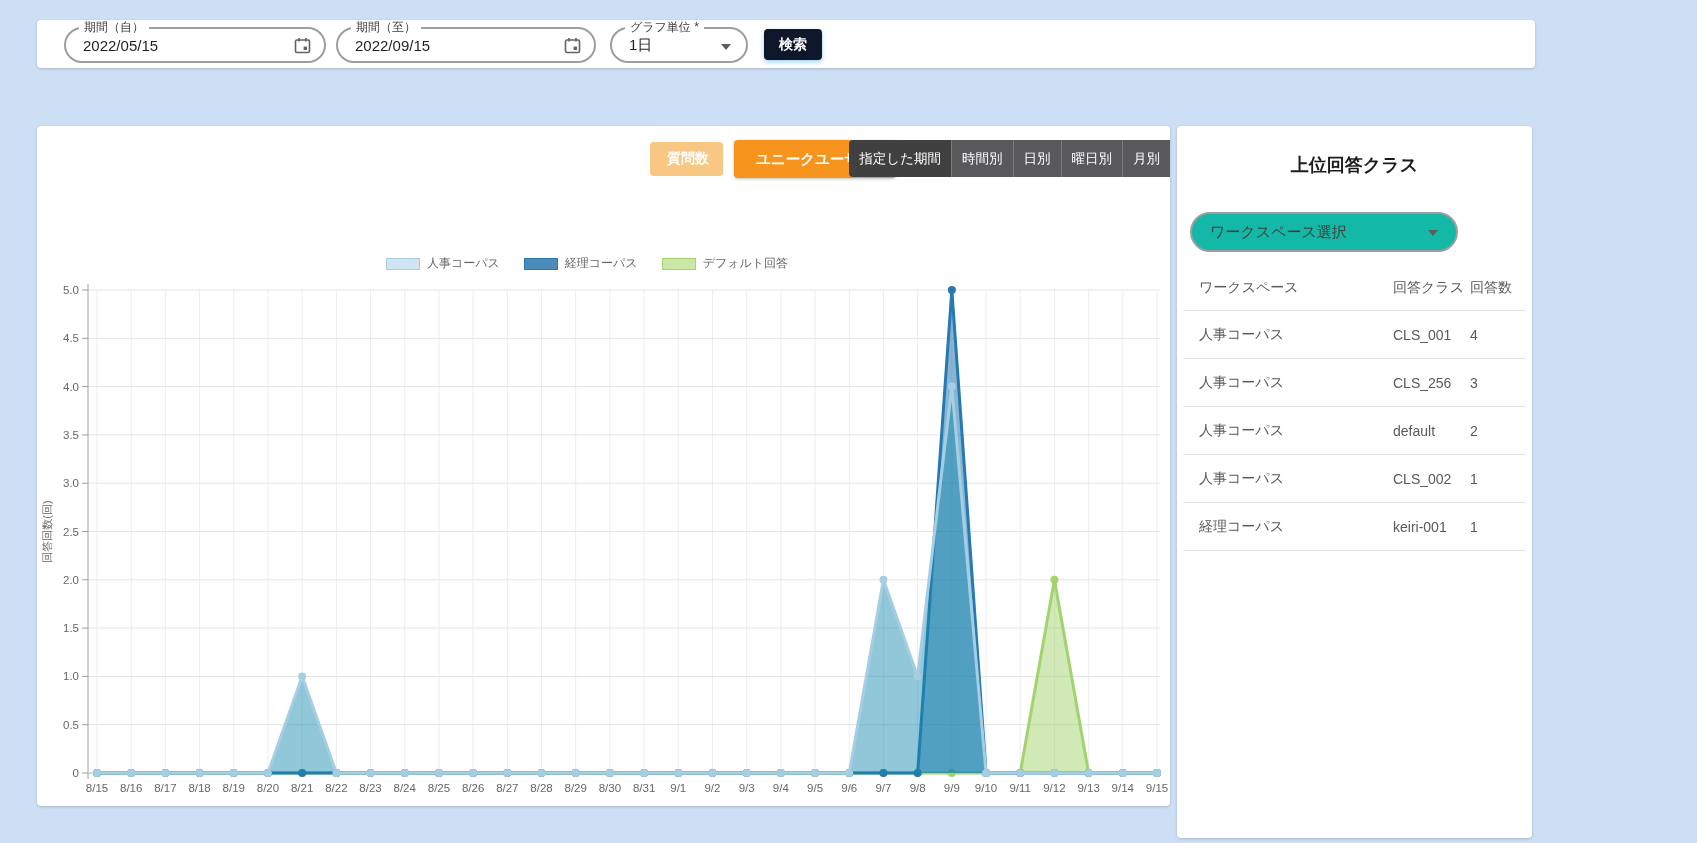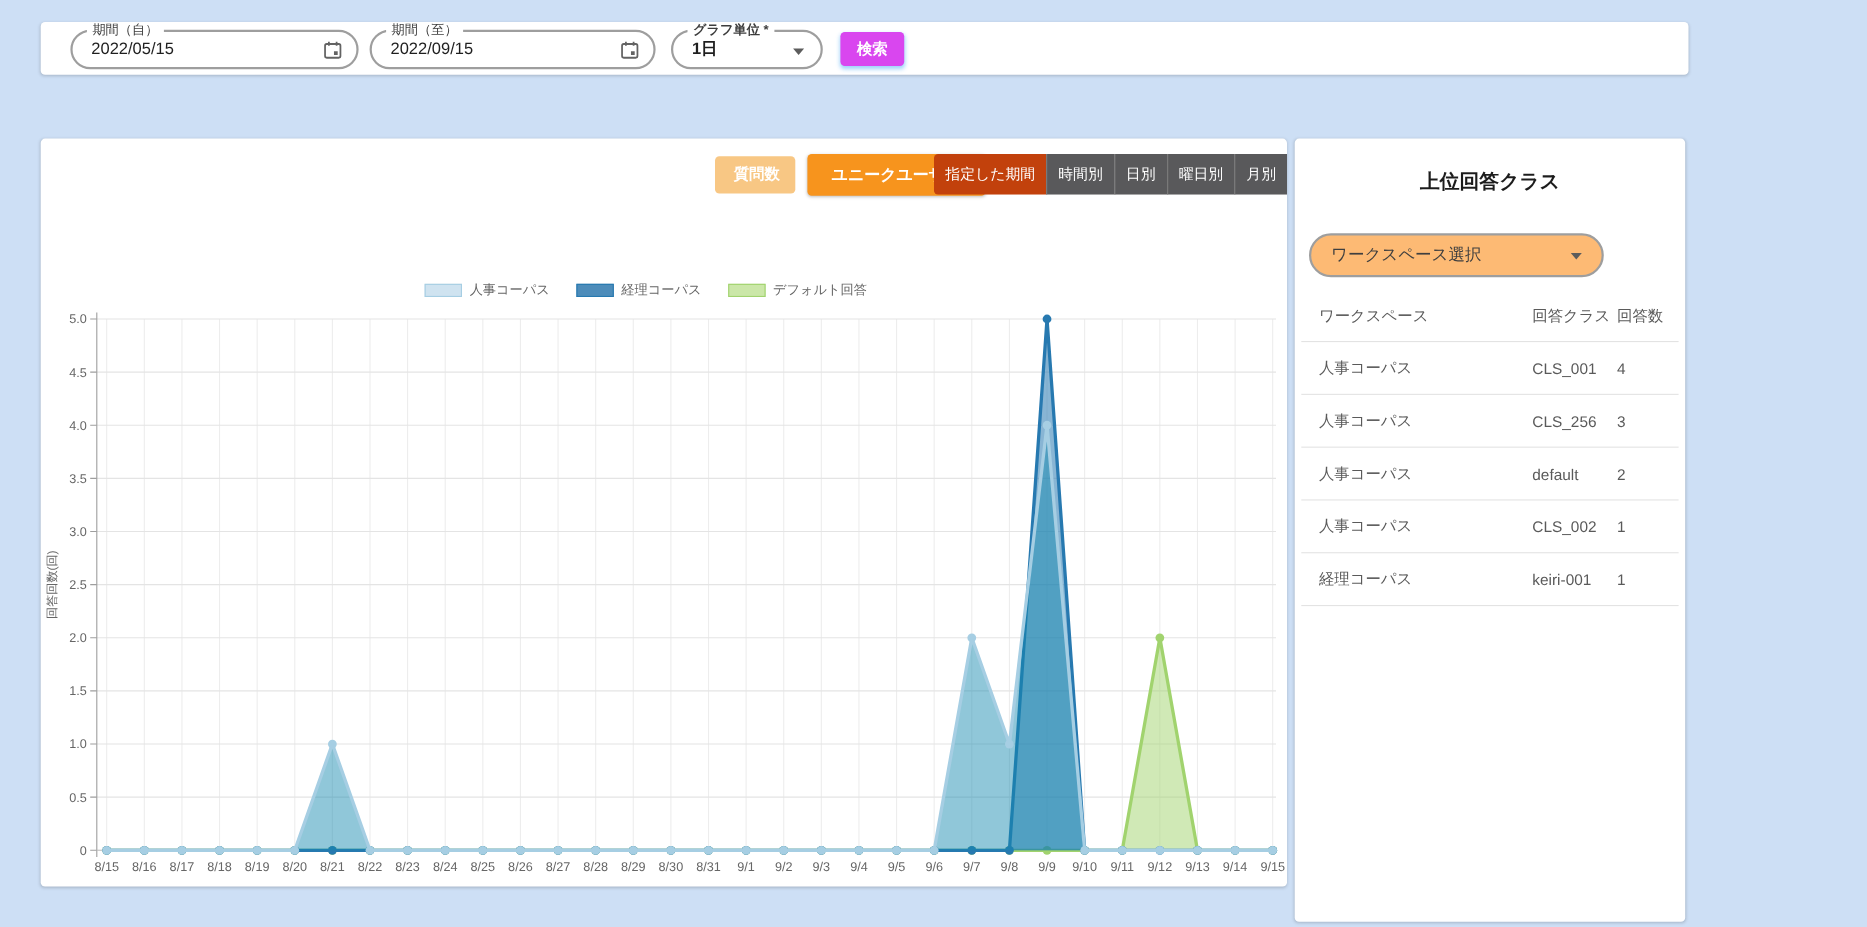--- a/index.html
+++ b/index.html
@@ -11,49 +11,49 @@
   .card{position:absolute;background:#fff;border-radius:4px;box-shadow:0 1px 3px rgba(0,0,0,.18);}
 
   
   .topbar{left:37px;top:20px;width:1498px;height:48px;}
   .field{position:absolute;top:7px;height:36px;border:2px solid #9e9e9e;border-radius:20px;background:#fff;box-sizing:border-box;}
   .field-label{position:absolute;top:-9px;left:13px;font-size:12px;color:#3d3d3d;background:#fff;padding:0 5px;white-space:nowrap;line-height:14px;}
   .field-value{position:absolute;left:17px;top:50%;transform:translateY(-50%);font-size:15px;color:#1f1f1f;white-space:nowrap;}
   .cal-icon{position:absolute;right:13px;top:8px;width:17px;height:17px;}
   .caret{position:absolute;width:0;height:0;border-left:5px solid transparent;border-right:5px solid transparent;border-top:6px solid #5c5c5c;}
   .field .caret{right:15px;top:15px;}
-  .search-btn{position:absolute;left:727px;top:9px;height:31px;padding:0 15px;background:#d946ef;color:#fff;
+  .search-btn{position:absolute;left:727px;top:9px;height:31px;padding:0 15px;background:#0f172a;color:#fff;
     font-size:14px;font-weight:bold;border:none;border-radius:4px;box-shadow:0 2px 4px rgba(33,150,243,.45);cursor:pointer;
     font-family:inherit;}
 
   
   .chart-card{left:37px;top:126px;width:1133px;height:680px;overflow:hidden;}
   .controls{position:absolute;top:13px;left:0;width:100%;height:40px;}
   .metric-group{position:absolute;left:613px;top:0;display:flex;gap:11px;align-items:center;height:40px;}
   .metric-btn{height:34px;border:none;border-radius:4px;color:#fff;font-size:14px;font-weight:bold;
     padding:0 14px;cursor:pointer;font-family:inherit;white-space:nowrap;}
   .metric-btn.big{height:38px;padding:0 22px;font-size:14.5px;box-shadow:0 1px 3px rgba(0,0,0,.25);}
   .tabstrip{position:absolute;right:0;top:1px;height:37px;display:flex;border-radius:4px 0 0 4px;overflow:hidden;}
   .tab{display:flex;align-items:center;padding:0 10px;background:#59595b;color:#fff;font-size:13.5px;
     border-left:1px solid #7c7c7c;cursor:pointer;white-space:nowrap;}
   .tab:first-child{border-left:none;}
-  .tab.active{background:#c2410c;}
+  .tab.active{background:#404040;}
   .chart-title{position:absolute;top:63px;left:0;width:1100px;text-align:center;
     font-size:17.5px;font-weight:bold;color:#2c2c2c;}
   .legend{position:absolute;top:129px;left:0;width:1100px;display:flex;justify-content:center;align-items:center;z-index:2;}
   .legend-item{display:flex;align-items:center;gap:7px;margin:0 12px;cursor:pointer;}
   .legend-swatch{width:34px;height:12px;box-sizing:border-box;}
   .legend-label{font-size:12px;color:#666;}
   #chart{position:absolute;left:0;top:130px;}
 
   
   .right-card{left:1177px;top:126px;width:355px;height:712px;}
   .panel-title{position:absolute;top:27px;left:0;width:100%;text-align:center;font-size:18px;font-weight:bold;color:#1c1c1c;font-family:Liberation Mono, monospace;}
   .ws-select{position:absolute;left:13px;top:86px;width:268px;height:40px;border:2px solid #9e9e9e;
-    border-radius:21px;box-sizing:border-box;background:#fdba74;cursor:pointer;}
+    border-radius:21px;box-sizing:border-box;background:#14b8a6;cursor:pointer;}
   .ws-select .ws-text{position:absolute;left:18px;top:50%;transform:translateY(-50%);font-size:15px;color:#3f3f3f;white-space:nowrap;}
   .ws-select .caret{right:18px;top:16px;}
   .ctable{position:absolute;left:6px;top:140px;width:343px;}
   .trow{display:grid;grid-template-columns:194px 77px 1fr;padding-left:16px;align-items:center;
     height:47px;border-bottom:1px solid #e3e3e3;font-size:14px;color:#5a5a5a;}
   .trow.thead{height:44px;color:#5a5a5a;}
 </style>
 </head>
 <body>
 
@@ -74,21 +74,21 @@
     <span class="field-label">期間（至）</span>
     <span class="field-value">2022/09/15</span>
     <svg class="cal-icon" viewBox="0 0 17 17">
       <rect x="1.5" y="3" width="14" height="12.5" rx="1.5" fill="none" stroke="#636363" stroke-width="1.6"></rect>
       <line x1="5" y1="1" x2="5" y2="4.5" stroke="#636363" stroke-width="1.6"></line>
       <line x1="12" y1="1" x2="12" y2="4.5" stroke="#636363" stroke-width="1.6"></line>
       <rect x="9.6" y="9.6" width="3.4" height="3.4" fill="#636363"></rect>
     </svg>
   </div>
 
-  <div class="field" style="left:573px;width:138px;font-weight:bold;">
+  <div class="field" style="left:573px;width:138px;">
     <span class="field-label">グラフ単位 *</span>
     <span class="field-value">1日</span>
     <span class="caret"></span>
   </div>
 
   <button class="search-btn">検索</button>
 </div>
 
 <div class="card chart-card">
   <div class="controls">

